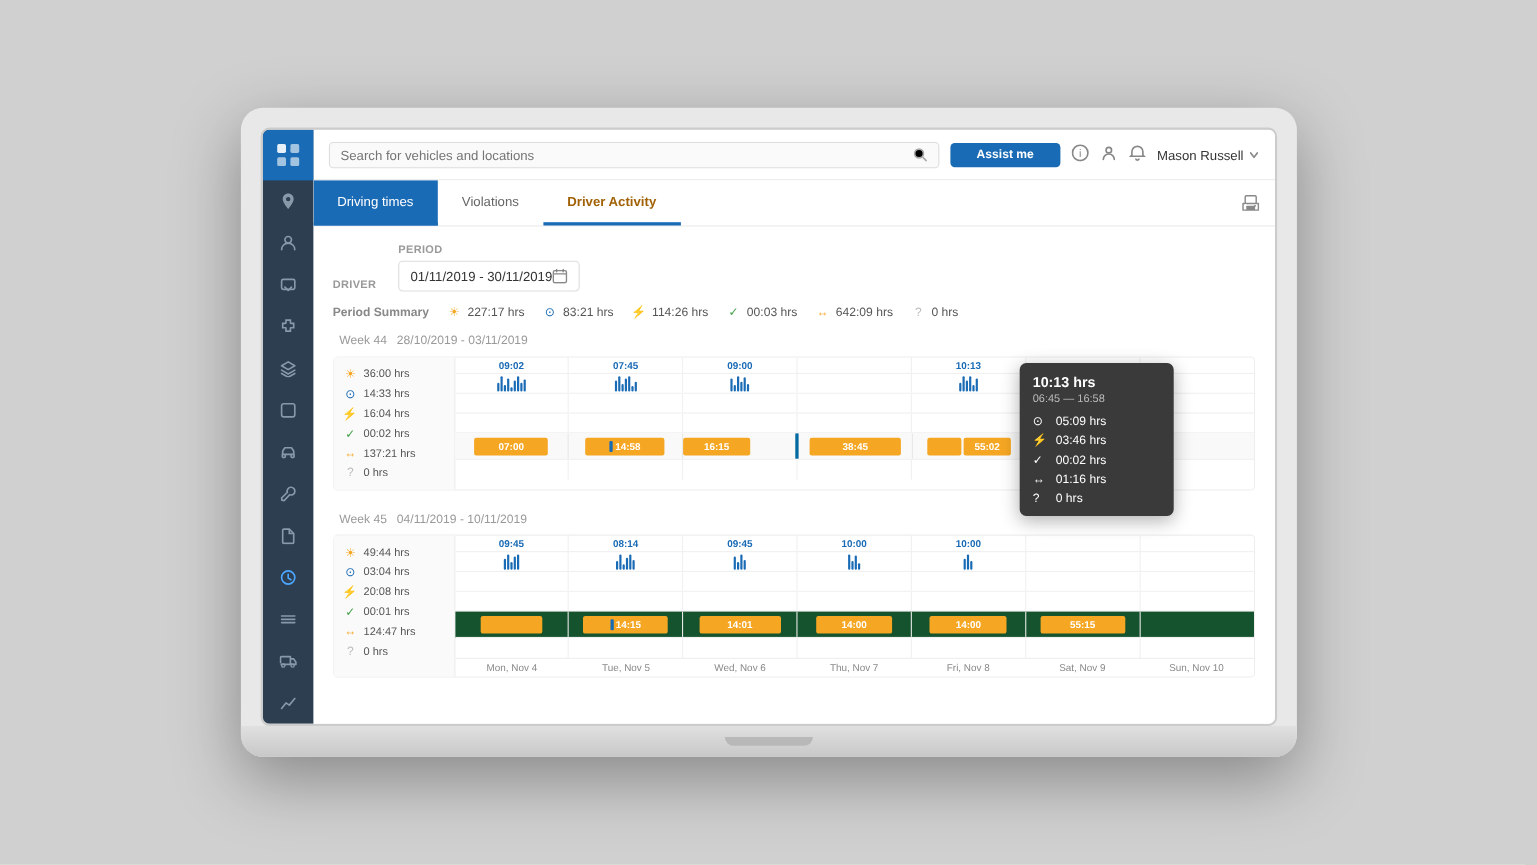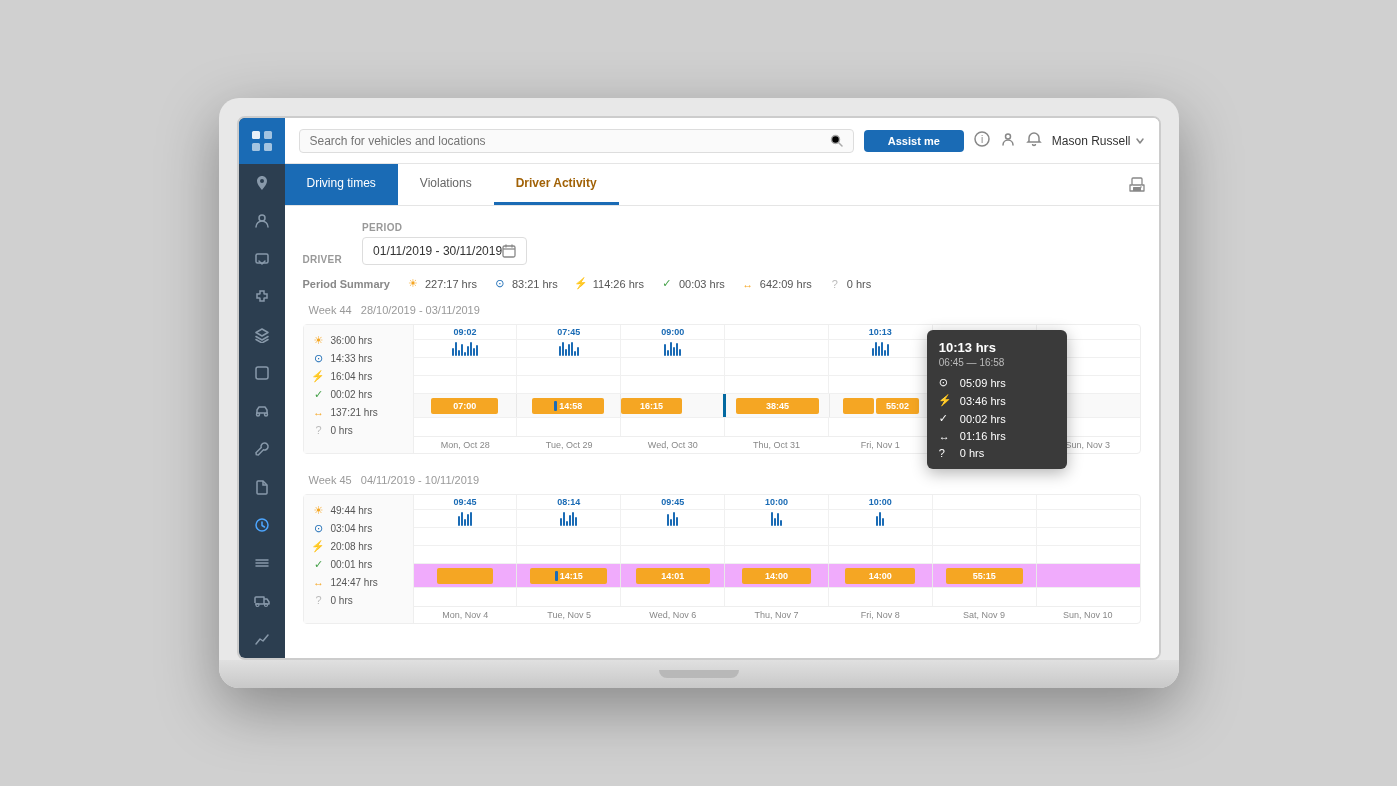--- a/index.html
+++ b/index.html
@@ -704,29 +704,20 @@
                 <div style="display:flex; height:18px;">
                   <div style="flex:1; border-right:1px solid #f0f0f0;"></div>
                   <div style="flex:1; border-right:1px solid #f0f0f0;"></div>
                   <div style="flex:1; border-right:1px solid #f0f0f0;"></div>
                   <div style="flex:1; border-right:1px solid #f0f0f0;"></div>
                   <div style="flex:1; border-right:1px solid #f0f0f0;"></div>
                   <div style="flex:1; border-right:1px solid #f0f0f0;"></div>
                   <div style="flex:1;"></div>
                 </div>
 
-                <div style="display:flex; border-top:1px solid #eee; padding:3px 0;">
-                  <div style="flex:1;text-align:center;font-size:9px;color:#888;">Mon, Oct 28</div>
-                  <div style="flex:1;text-align:center;font-size:9px;color:#888;">Tue, Oct 29</div>
-                  <div style="flex:1;text-align:center;font-size:9px;color:#888;">Wed, Oct 30</div>
-                  <div style="flex:1;text-align:center;font-size:9px;color:#888;">Thu, Oct 31</div>
-                  <div style="flex:1;text-align:center;font-size:9px;color:#888;">Fri, Nov 1</div>
-                  <div style="flex:1;text-align:center;font-size:9px;color:#888;">Sat, Nov 2</div>
-                  <div style="flex:1;text-align:center;font-size:9px;color:#888;">Sun, Nov 3</div>
-                </div>
               </div>
             </div>
           </div>
 
           <div class="week-section">
             <div class="week-header">
               <span>Week 45</span>
               <span>04/11/2019 - 10/11/2019</span>
             </div>
             <div class="chart-grid">
@@ -828,21 +819,21 @@
                 <div style="display:flex; height:18px; border-bottom:1px solid #f0f0f0;">
                   <div style="flex:1; border-right:1px solid #f0f0f0;"></div>
                   <div style="flex:1; border-right:1px solid #f0f0f0;"></div>
                   <div style="flex:1; border-right:1px solid #f0f0f0;"></div>
                   <div style="flex:1; border-right:1px solid #f0f0f0;"></div>
                   <div style="flex:1; border-right:1px solid #f0f0f0;"></div>
                   <div style="flex:1; border-right:1px solid #f0f0f0;"></div>
                   <div style="flex:1;"></div>
                 </div>
 
-                <div style="display:flex; height:24px; border-bottom:1px solid #f0f0f0; background:#f0abfc;">
+                <div style="display:flex; height:24px; border-bottom:1px solid #f0f0f0; background:#14532d;">
                   <div style="flex:1;border-right:1px solid #e8e8e8;display:flex;align-items:center;justify-content:center;">
                     <div style="background:#f5a623;height:16px;border-radius:2px;width:55%;"></div>
                   </div>
                   <div style="flex:1;border-right:1px solid #e8e8e8;display:flex;align-items:center;justify-content:center;">
                     <div style="background:#f5a623;height:16px;border-radius:2px;width:75%;display:flex;align-items:center;justify-content:center;font-size:9px;font-weight:700;color:#fff;">
                       <span style="width:3px;height:10px;background:#1a6bb5;border-radius:1px;margin-right:2px;"></span>14:15
                     </div>
                   </div>
                   <div style="flex:1;border-right:1px solid #e8e8e8;display:flex;align-items:center;justify-content:center;">
                     <div style="background:#f5a623;height:16px;border-radius:2px;width:72%;display:flex;align-items:center;justify-content:center;font-size:9px;font-weight:700;color:#fff;">14:01</div>

